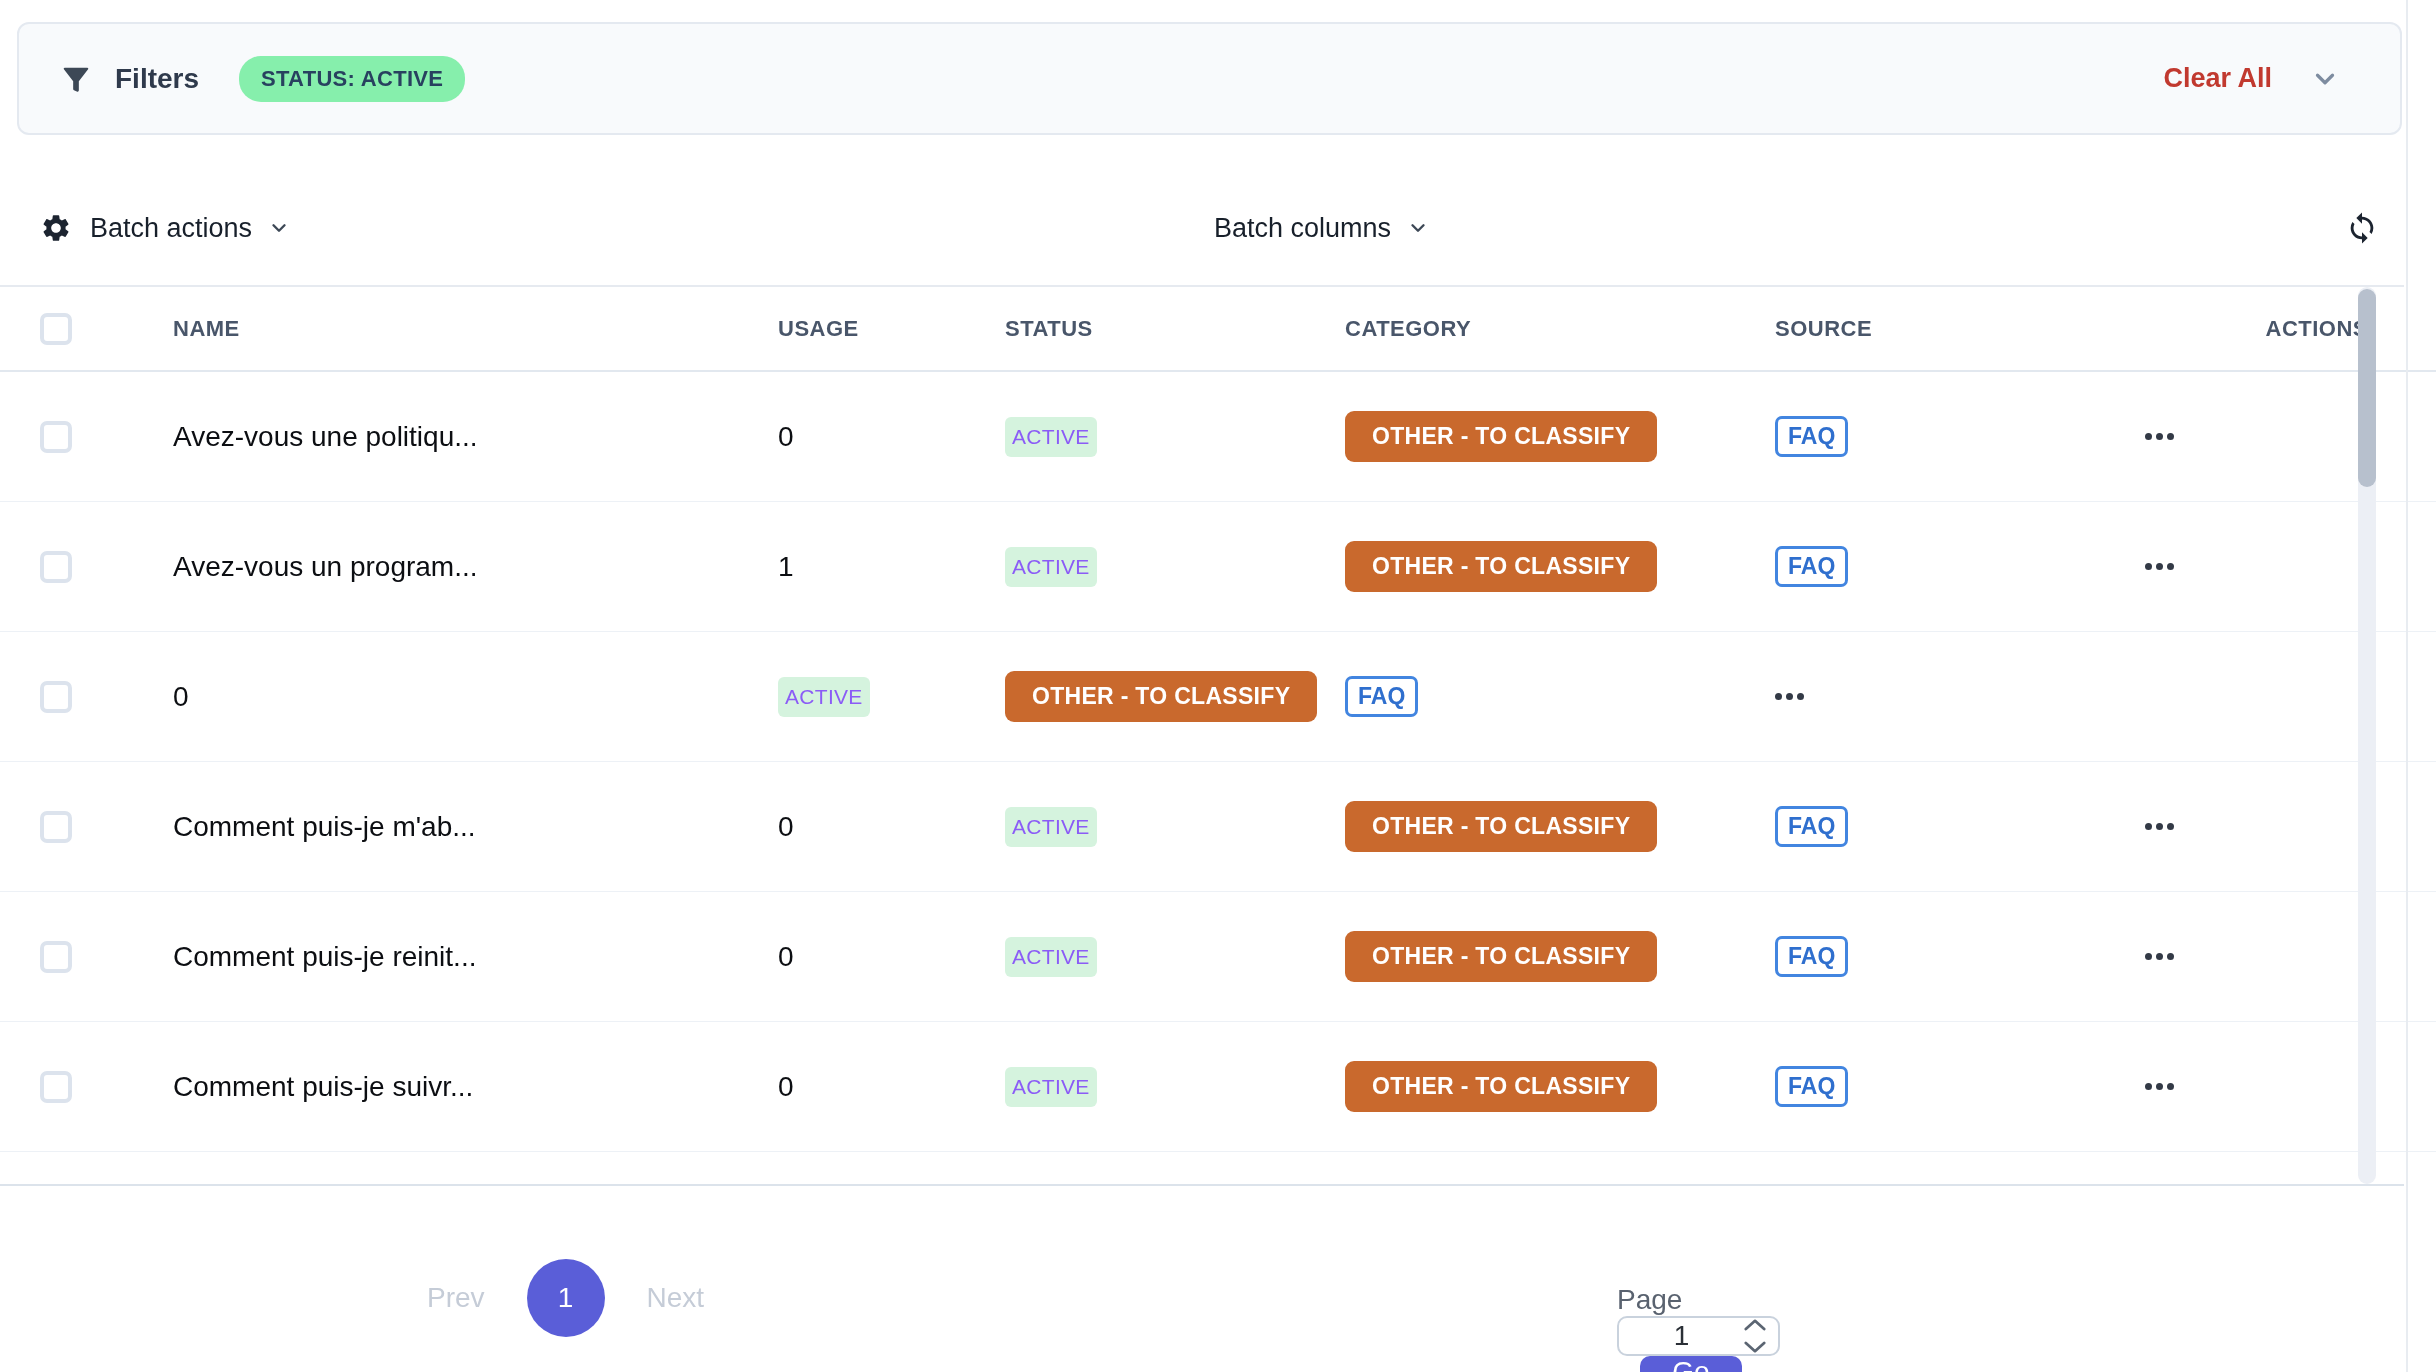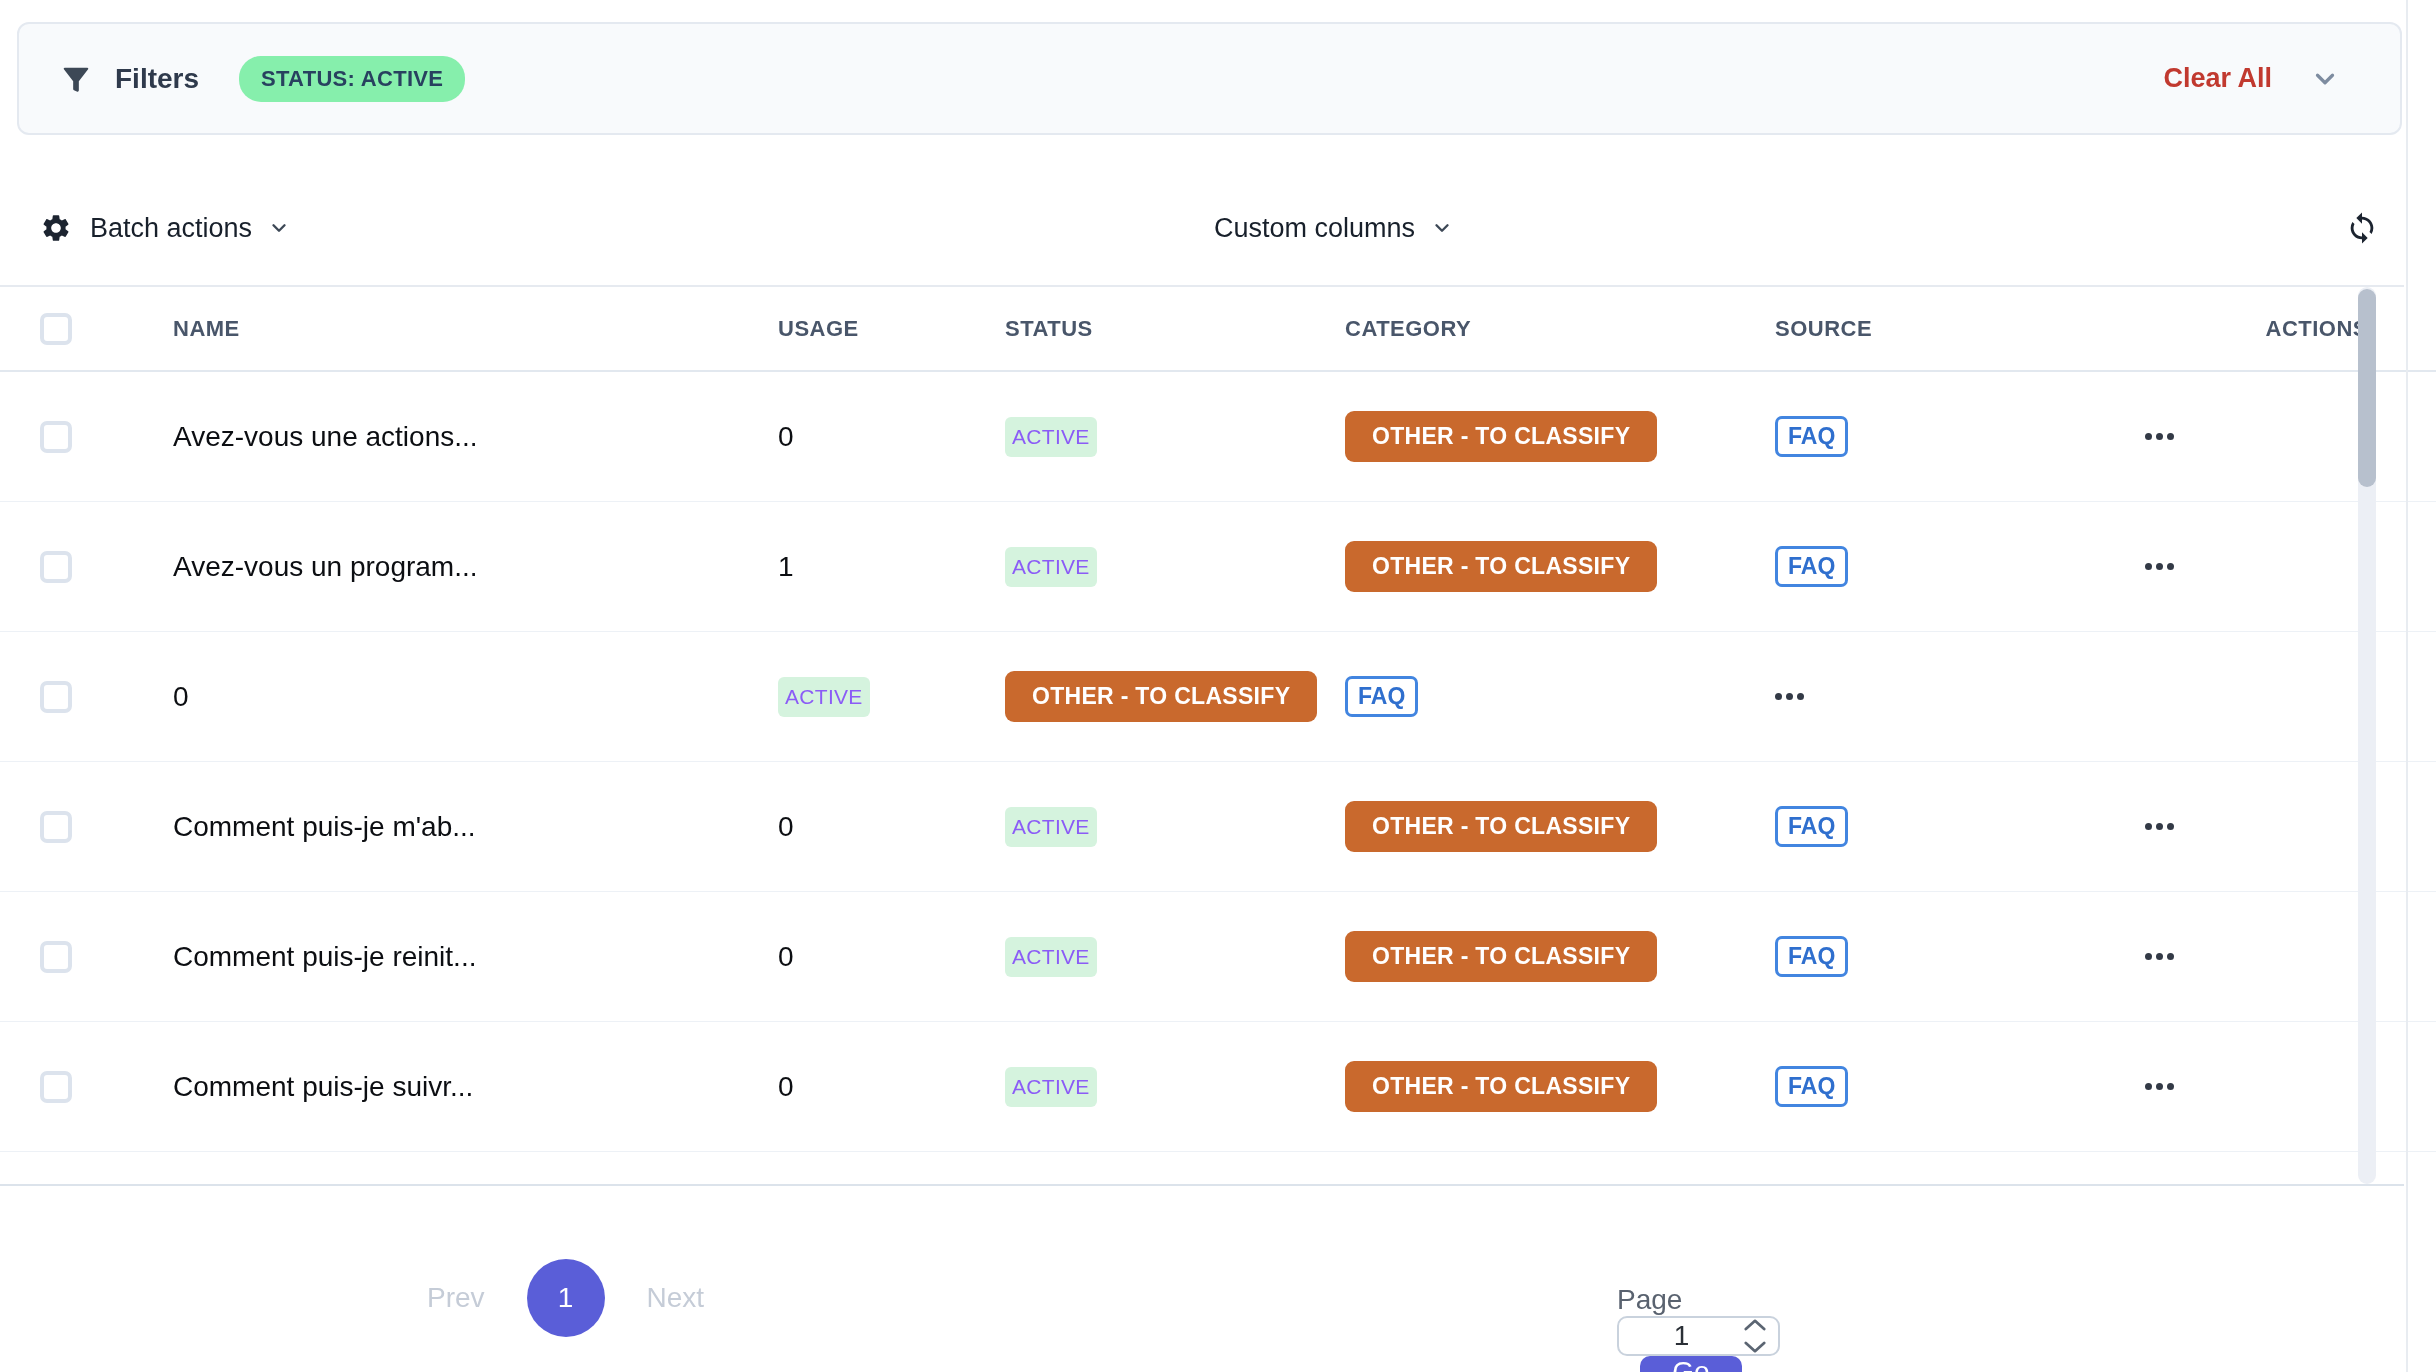--- a/index.html
+++ b/index.html
@@ -193,21 +193,21 @@
     </span>
     <span class="batch-label">Batch actions</span>
     <span class="small-chevron">
       <svg viewBox="0 0 24 24" fill="none" stroke="currentColor" stroke-width="2.6" stroke-linecap="round" stroke-linejoin="round">
           <path d="M6 9l6 6 6-6"></path>
         </svg>
     </span>
   </div>
 
   <div class="custom-columns">
-    <span class="custom-label">Custom columns</span>
+    <span class="custom-label">Batch columns</span>
     <span class="small-chevron">
       <svg viewBox="0 0 24 24" fill="none" stroke="currentColor" stroke-width="2.6" stroke-linecap="round" stroke-linejoin="round">
           <path d="M6 9l6 6 6-6"></path>
         </svg>
     </span>
   </div>
 
   <div class="refresh-btn">
     <svg viewBox="0 0 24 24" fill="currentColor">
         <path d="M12 4V1L8 5l4 4V6c3.31 0 6 2.69 6 6 0 1.01-.25 1.97-.7 2.8l1.46 1.46A7.93 7.93 0 0 0 20 12c0-4.42-3.58-8-8-8zm0 14c-3.31 0-6-2.69-6-6 0-1.01.25-1.97.7-2.8L5.24 7.74A7.93 7.93 0 0 0 4 12c0 4.42 3.58 8 8 8v3l4-4-4-4v3z"></path>
@@ -226,21 +226,21 @@
     <div class="th">CATEGORY</div>
     <div class="th">SOURCE</div>
     <div class="th actions-h">ACTIONS</div>
   </div>
 
   <div id="table-body">
   <div class="tgrid trow">
     <div class="cell-cb">
       <span class="checkbox"></span>
     </div>
-    <div class="row-name">Avez-vous une actions...</div>
+    <div class="row-name">Avez-vous une politiqu...</div>
     <div class="row-usage">0</div>
     <div><span class="badge-status">ACTIVE</span></div>
     <div><span class="badge-category">OTHER - TO CLASSIFY</span></div>
     <div><span class="badge-source">FAQ</span></div>
     <div>
           <span class="dots">
             <i></i>
             <i></i>
             <i></i>
           </span>

